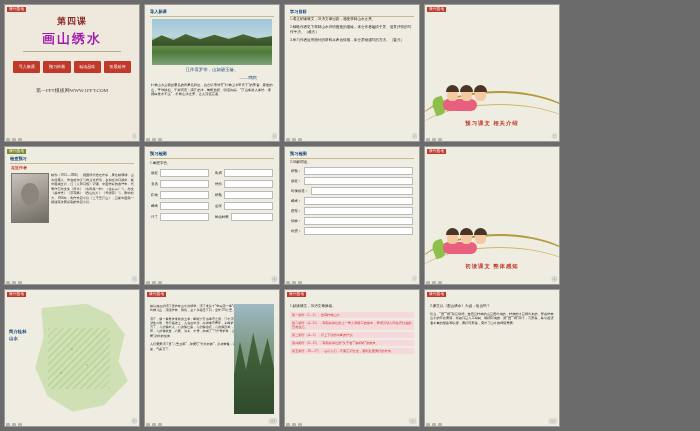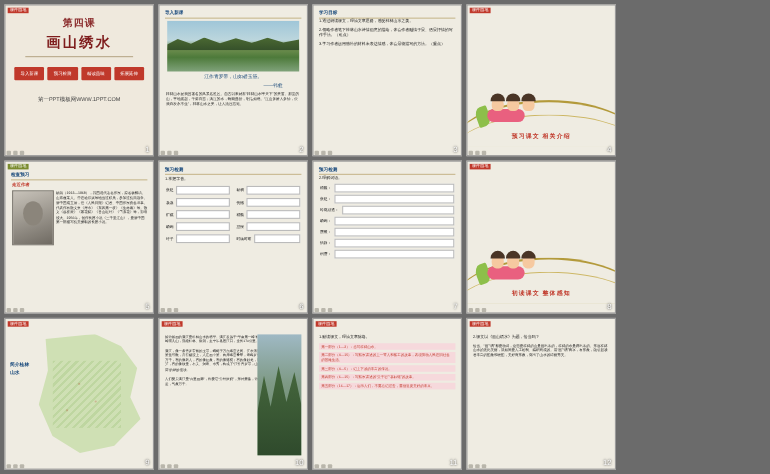--- a/index.html
+++ b/index.html
@@ -4,21 +4,21 @@
 <style>
   html,body{margin:0;padding:0;background:#6b6b6b;}
   body{width:700px;height:431px;font-family:"Liberation Sans",sans-serif;overflow:hidden;}
   .grid{
     display:grid;
     grid-template-columns:repeat(4,1fr);
     grid-template-rows:repeat(3,1fr);
     gap:4px;
     padding:4px;
     box-sizing:border-box;
-    width:564px;height:431px;
+    width:564px;height:431px;font-family:Liberation Serif, serif;
   }
   .slide{
     position:relative;
     background:#efece2;
     overflow:hidden;
     box-sizing:border-box;
     border:1px solid #9a9a9a;
   }
   .slide-inner{position:absolute;inset:0;overflow:hidden;}
   .pagenum{
@@ -43,21 +43,21 @@
     position:absolute;left:0;bottom:0;width:100%;height:10px;z-index:25;
   }
   .botbar i{
     display:inline-block;width:4px;height:4px;margin:3px 1px;
     background:#b9b6ab;border-radius:1px;
   }
 
   
   .s1{background:#efe9dd;}
   .s1 .ttl1{position:absolute;left:0;right:0;top:10px;text-align:center;font-size:9px;color:#8a2b2b;letter-spacing:1px;font-weight:bold;}
-  .s1 .ttl2{position:absolute;left:0;right:0;top:25px;text-align:center;font-size:13px;color:#7f1d1d;letter-spacing:2px;font-weight:bold;}
+  .s1 .ttl2{position:absolute;left:0;right:0;top:25px;text-align:center;font-size:13px;color:#a21caf;letter-spacing:2px;font-weight:bold;}
   .s1 .rule{position:absolute;left:18px;right:18px;top:46px;height:1px;background:#b8a98a;}
   .s1 .btnrow{position:absolute;left:8px;right:8px;top:56px;display:flex;gap:3px;justify-content:center;}
   .s1 .btn{background:#c0392b;color:#fff;font-size:4px;padding:3px 2px;border-radius:1px;flex:1;text-align:center;line-height:6px;}
   .s1 .foot{position:absolute;left:0;right:0;top:82px;text-align:center;font-size:5px;color:#444;}
 
   
   .ct{position:absolute;left:5px;right:5px;top:12px;font-size:3.6px;line-height:5.4px;color:#222;}
   .ct p{margin:0 0 2.5px 0;}
   .head-lbl{
     position:absolute;left:5px;top:4px;font-size:4.2px;color:#14467a;font-weight:bold;

